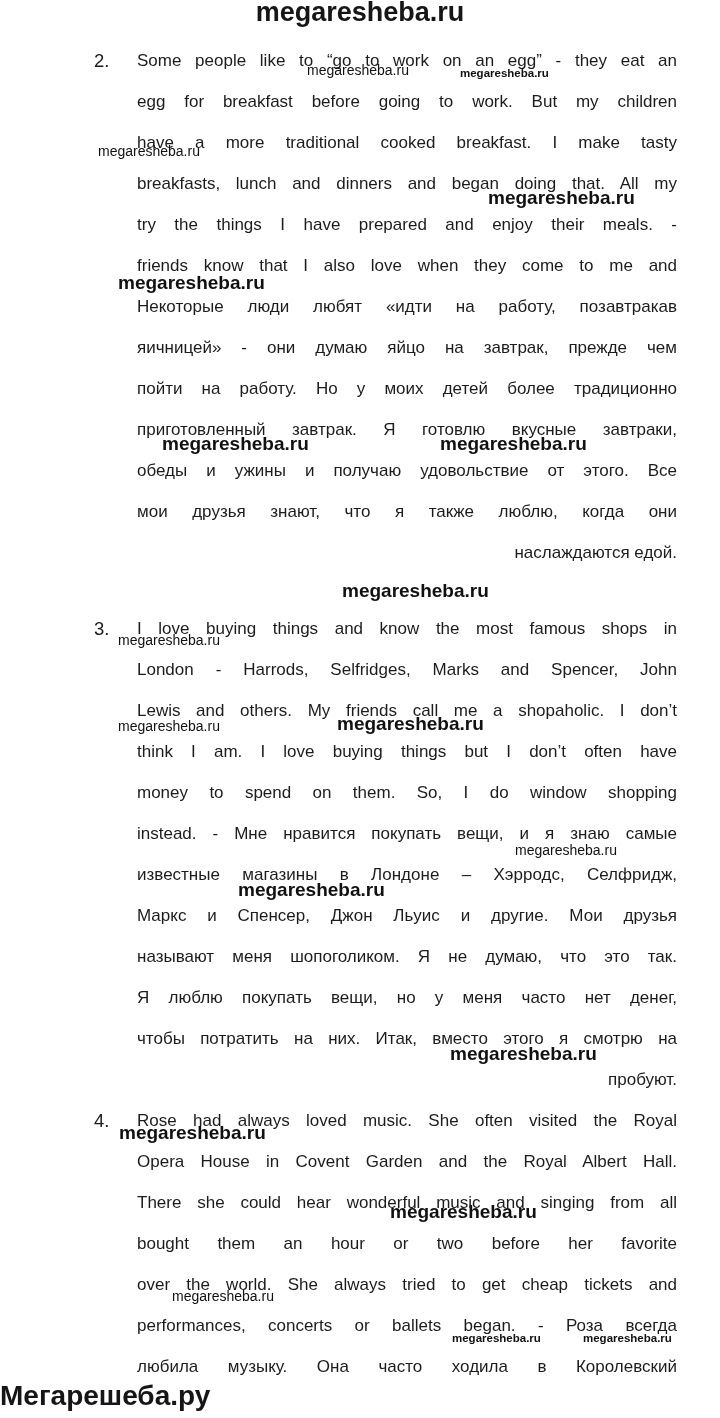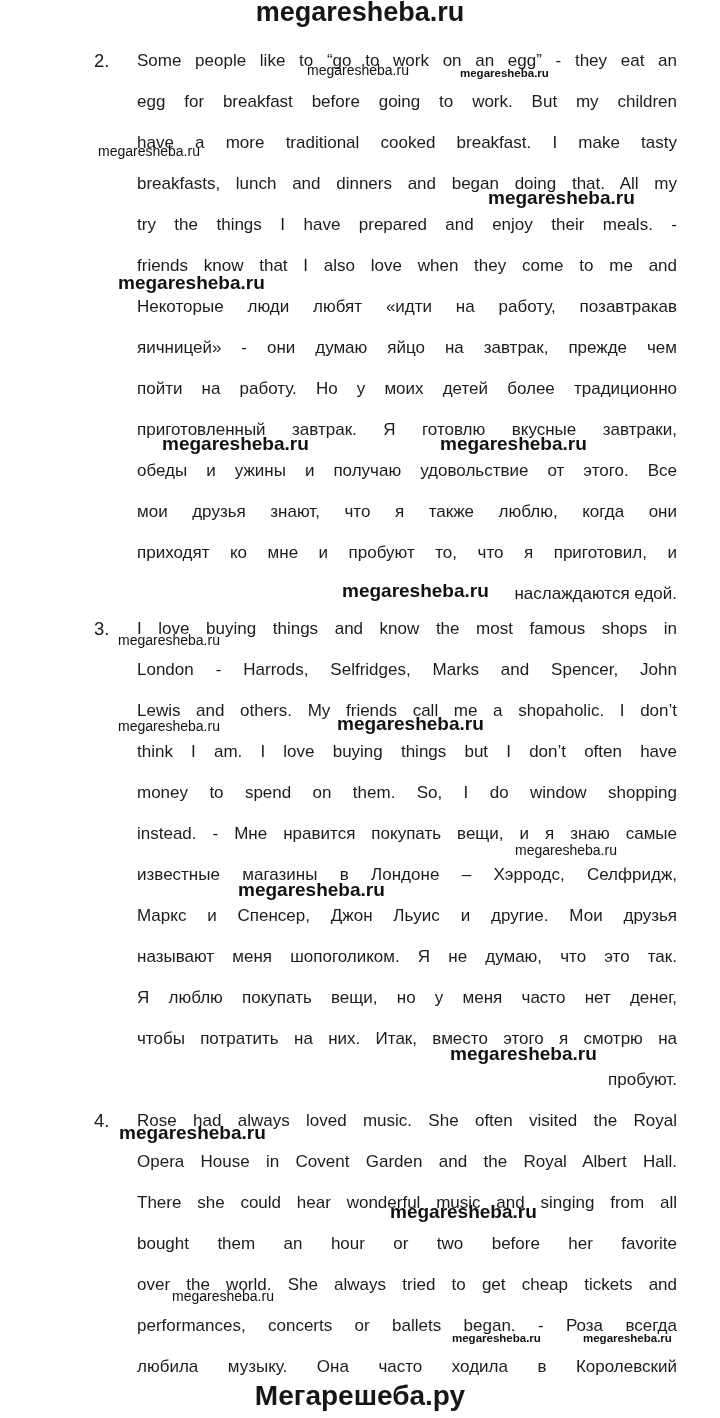--- a/index.html
+++ b/index.html
@@ -9,21 +9,21 @@
     position: relative; overflow: hidden;
     font-family: "Liberation Sans", sans-serif;
     color: #1c1c1c;
   }
   .doc-header {
     position: absolute; top: -3px; left: 0; width: 720px;
     text-align: center; font-size: 27px; font-weight: 700; color: #161616;
   }
   .doc-footer {
     position: absolute; top: 1380px; left: 0; width: 720px;
-    text-align: center; font-size: 28px; font-weight: 700; color: #161616;
+    font-size: 28px; font-weight: 700; color: #161616;
   }
   .para { position: absolute; left: 137px; width: 540px; }
   .para-number {
     position: absolute; left: -43px; top: 0;
     font-size: 18.5px; line-height: 41px; color: #1c1c1c;
   }
   .line {
     height: 41px; line-height: 41px; font-size: 17px;
     overflow: hidden; color: #1c1c1c;
   }
@@ -47,21 +47,20 @@
         <div class="line just">have a more traditional cooked breakfast. I make tasty</div>
         <div class="line just">breakfasts, lunch and dinners and began doing that. All my</div>
         <div class="line just">try the things I have prepared and enjoy their meals. -</div>
         <div class="line just">friends know that I also love when they come to me and</div>
         <div class="line just">Некоторые люди любят «идти на работу, позавтракав</div>
         <div class="line just">яичницей» - они думаю яйцо на завтрак, прежде чем</div>
         <div class="line just">пойти на работу. Но у моих детей более традиционно</div>
         <div class="line just">приготовленный завтрак. Я готовлю вкусные завтраки,</div>
         <div class="line just">обеды и ужины и получаю удовольствие от этого. Все</div>
         <div class="line just">мои друзья знают, что я также люблю, когда они</div>
-        <div class="line just">приходят ко мне и пробуют то, что я приготовил, и</div>
         <div class="line left">наслаждаются едой.</div>
       </div>
       <div class="para" style="top: 608px;">
         <span class="para-number">3.</span>
         <div class="line just">I love buying things and know the most famous shops in</div>
         <div class="line just">London - Harrods, Selfridges, Marks and Spencer, John</div>
         <div class="line just">Lewis and others. My friends call me a shopaholic. I don’t</div>
         <div class="line just">think I am. I love buying things but I don’t often have</div>
         <div class="line just">money to spend on them. So, I do window shopping</div>
         <div class="line just">instead. - Мне нравится покупать вещи, и я знаю самые</div>

